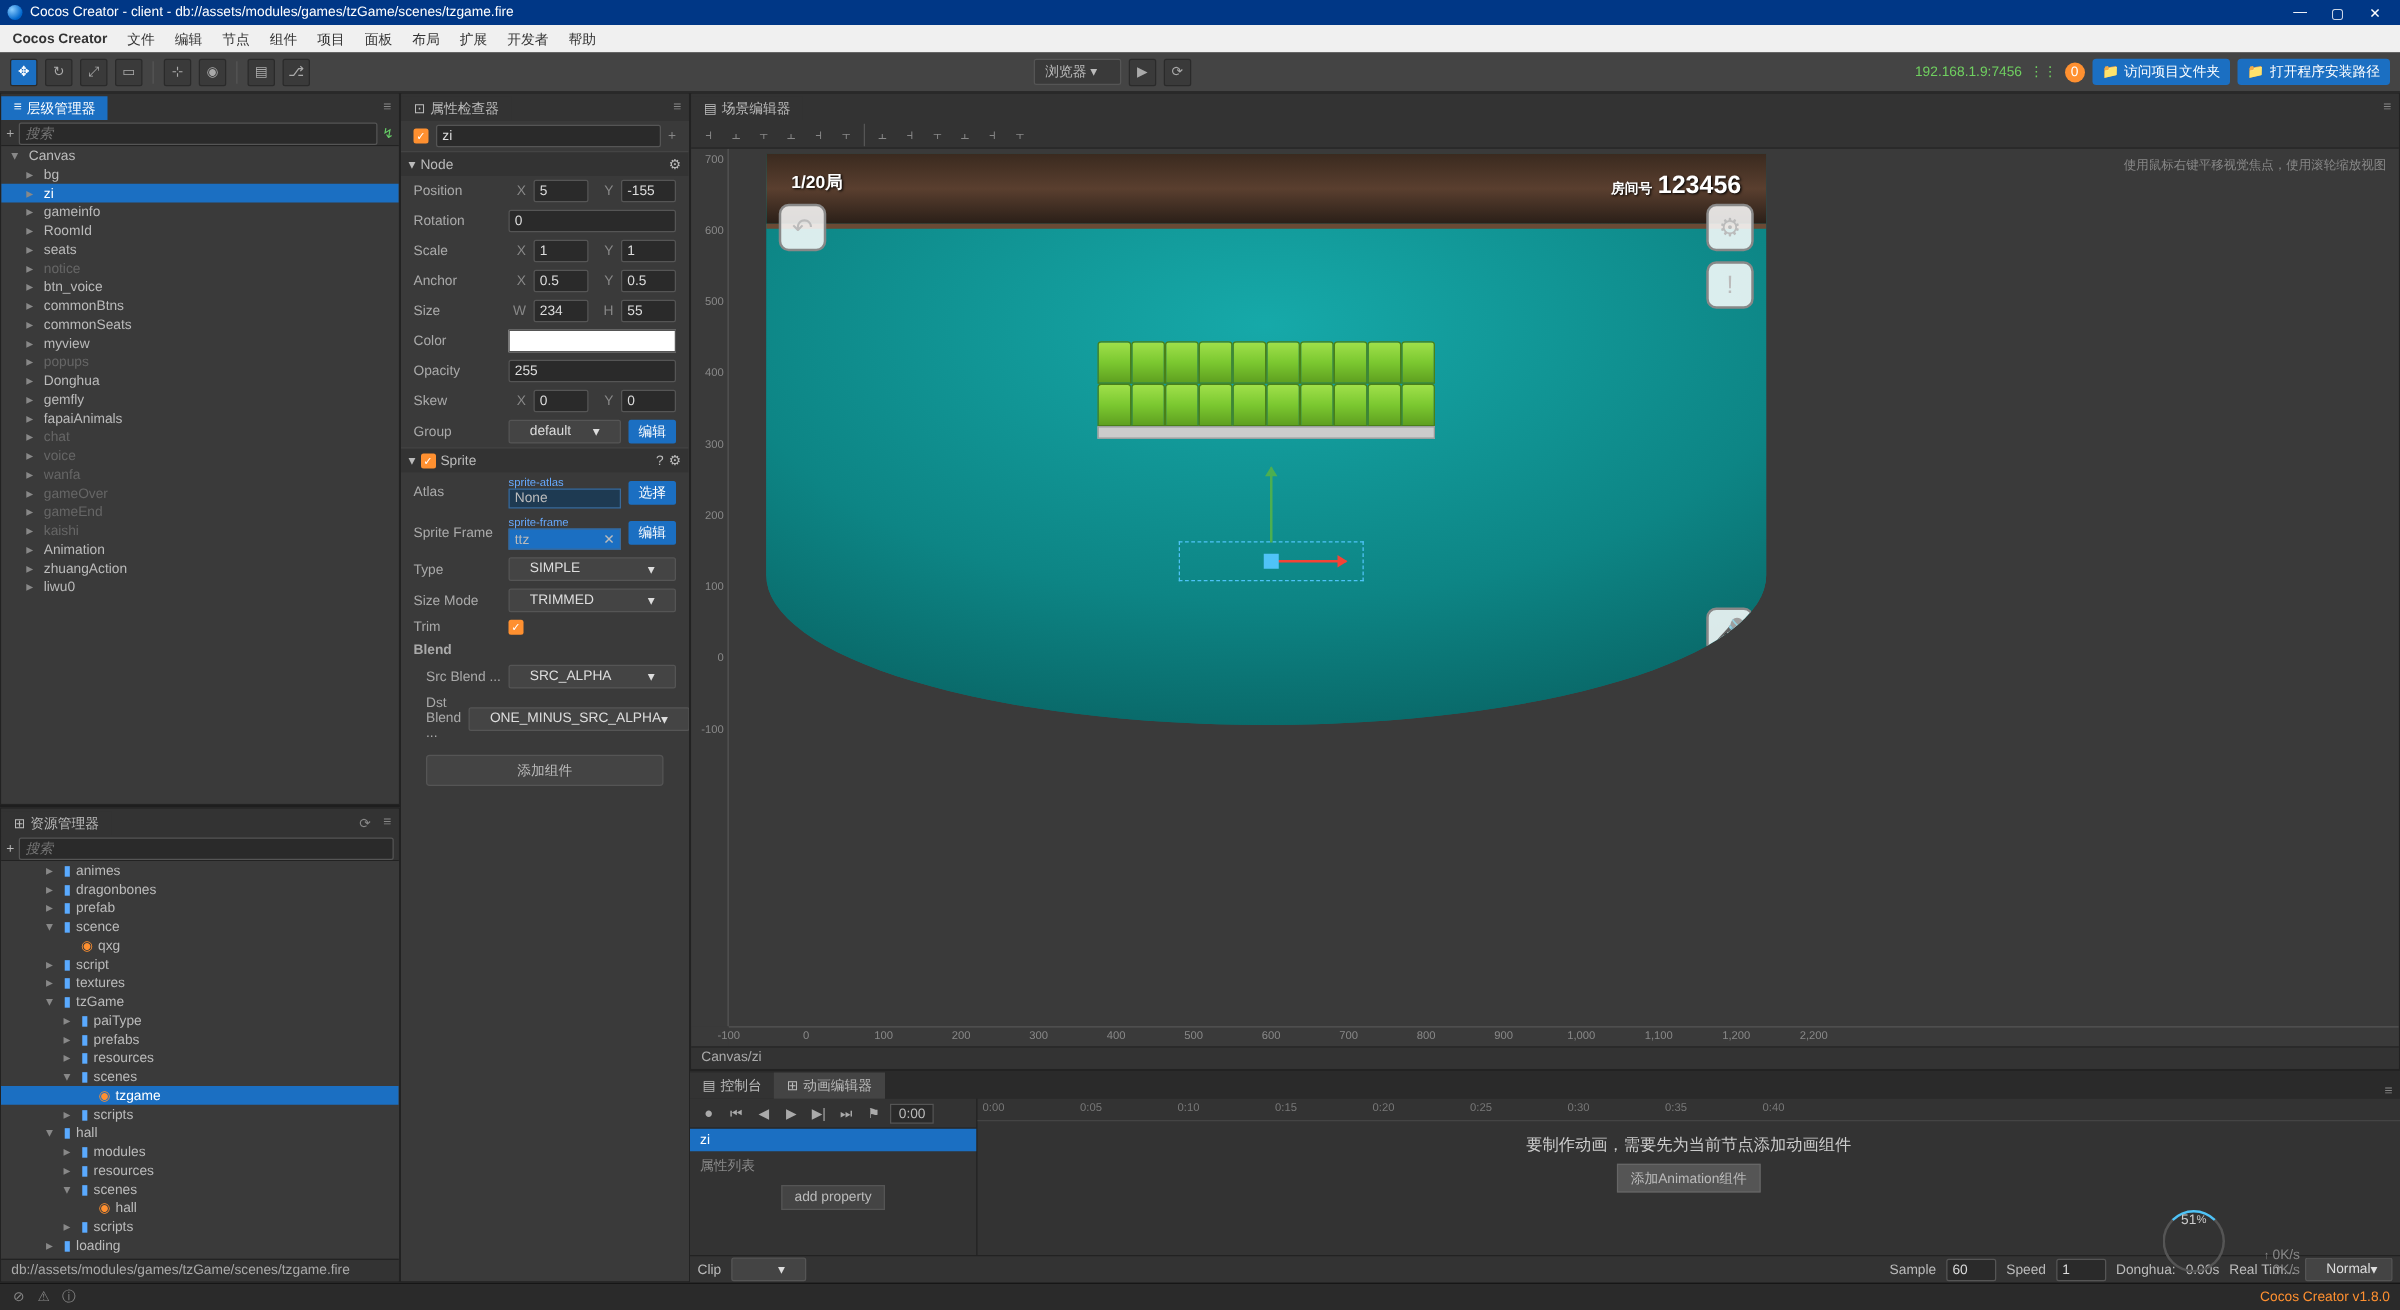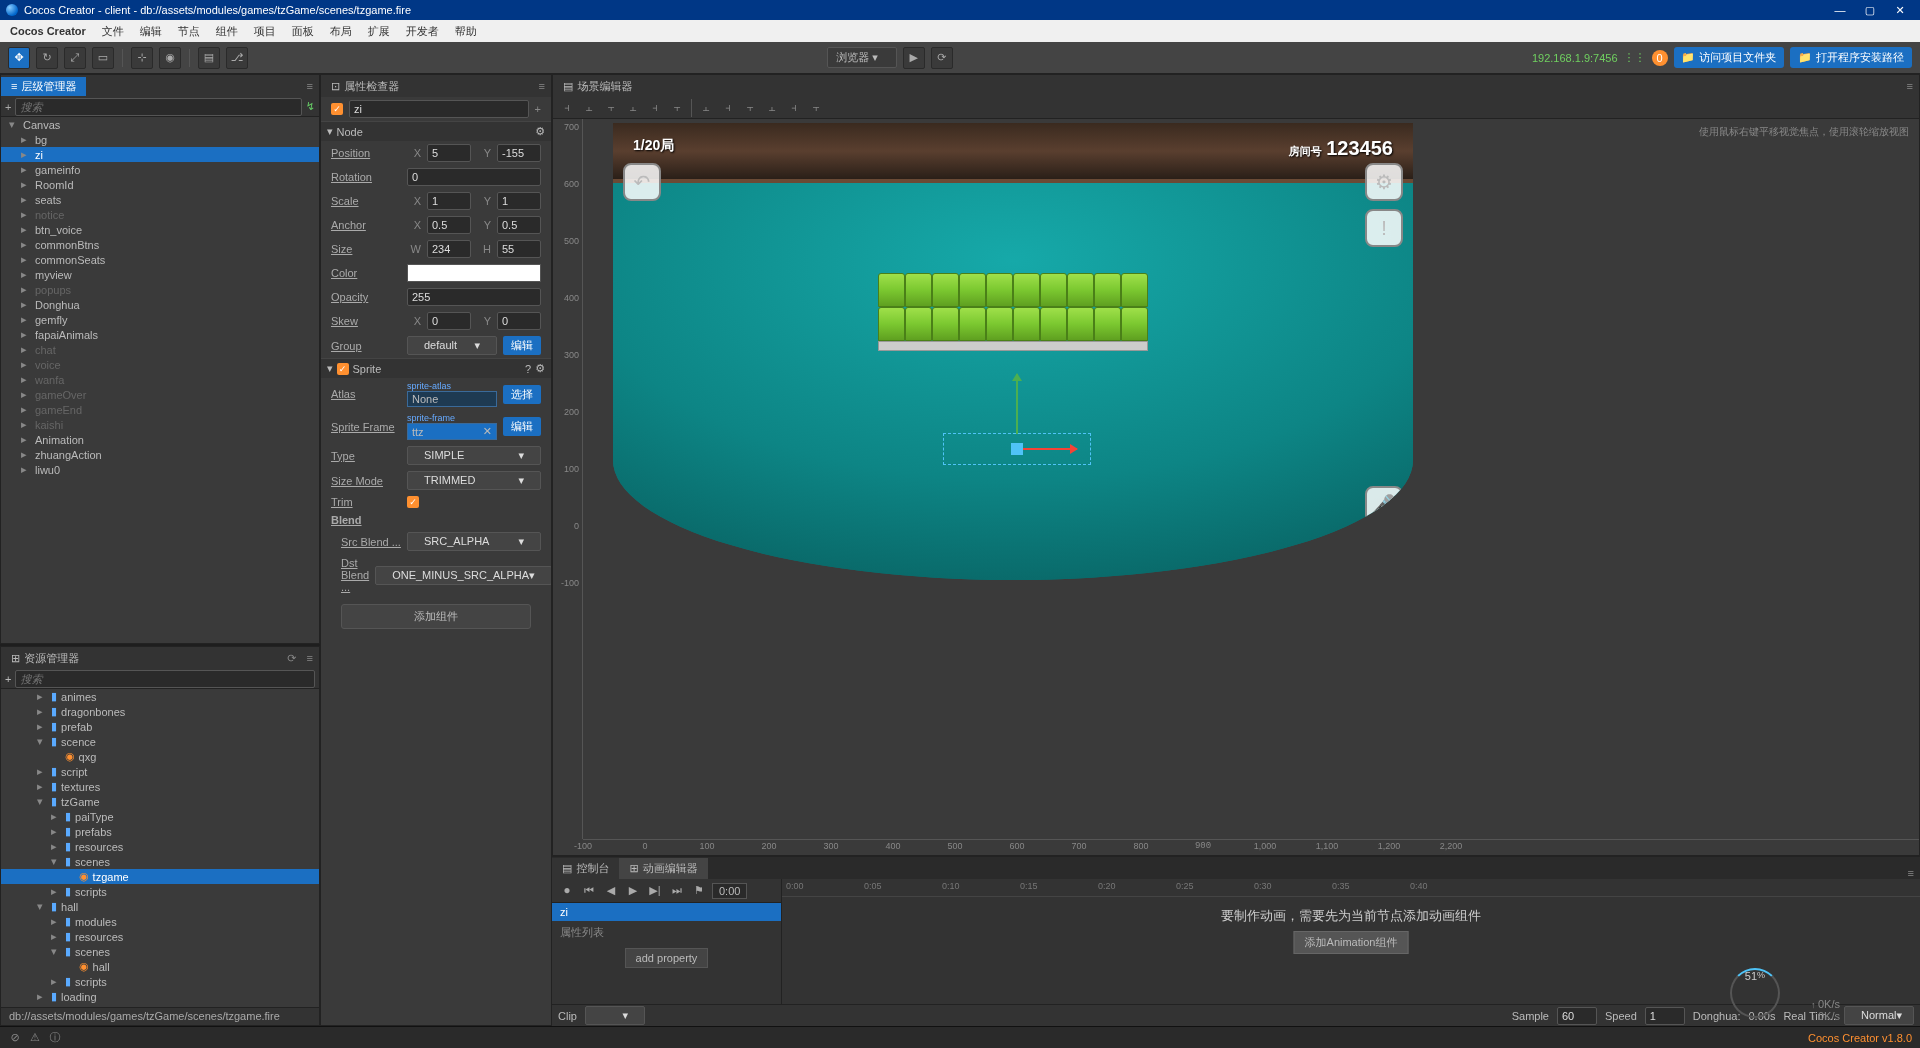--- a/index.html
+++ b/index.html
@@ -25,21 +25,21 @@
 .panel-tab { height: 22px; background: #333; display: flex; align-items: center; }
 .panel-tab-label { background: #1b6fc2; color: #fff; padding: 2px 10px; display: flex; align-items: center; gap: 4px; }
 .panel-toolbar { height: 20px; background: #333; border-bottom: 1px solid #222; display: flex; align-items: center; padding: 0 4px; gap: 4px;}
 .panel-content { flex: 1; overflow: auto; background: #3a3a3a; }
 .tree-item { padding: 1px 4px 1px 8px; display: flex; align-items: center; gap: 4px; color: #bbb; cursor: default; }
 .tree-item.sel { background: #1b6fc2; color: #fff; }
 .tree-item.dim { color: #666; }
 .tree-arrow { width: 10px; color: #888; }
 .insp-header { background: #333; padding: 3px 6px; display: flex; align-items: center; gap: 4px; border-top: 1px solid #444; }
 .insp-row { display: flex; align-items: center; padding: 3px 10px; gap: 6px; }
-.insp-label { width: 70px; color: #aaa; text-decoration: underline; }
+.insp-label { width: 70px; color: #aaa; }
 .insp-sublabel { color: #888; width: 14px; text-align: right; }
 .insp-input { background: #2a2a2a; border: 1px solid #555; color: #ddd; padding: 2px 4px; flex: 1; border-radius: 2px; width: 40px;}
 .insp-color { background: #fff; height: 18px; flex: 1; border: 1px solid #555; }
 .insp-select { background: #444; border: 1px solid #555; color: #ddd; padding: 2px 16px; flex: 1; border-radius: 2px; display: flex; justify-content: space-between;}
 .insp-btn { background: #1b6fc2; color: #fff; padding: 2px 8px; border-radius: 2px; }
 .insp-ref { background: #1e3a52; border: 1px solid #3a6a9a; padding: 1px 4px; flex: 1; display: flex; align-items: center; gap: 4px; }
 .insp-addcomp { background: #444; border: 1px solid #555; margin: 8px 20px; text-align: center; padding: 4px; border-radius: 3px; }
 .viewport-col { flex: 1; display: flex; flex-direction: column; min-width: 0; }
 .scene-toolbar { height: 22px; background: #333; display: flex; align-items: center; padding: 0 4px; gap: 2px; border-bottom: 1px solid #222;}
 .scene-tb-btn { width: 20px; height: 18px; display: flex; align-items: center; justify-content: center; color: #888; }
@@ -395,21 +395,21 @@
             <div class="ruler-h-tick" style="left: 0px;">-100</div>
             <div class="ruler-h-tick" style="left: 62px;">0</div>
             <div class="ruler-h-tick" style="left: 124px;">100</div>
             <div class="ruler-h-tick" style="left: 186px;">200</div>
             <div class="ruler-h-tick" style="left: 248px;">300</div>
             <div class="ruler-h-tick" style="left: 310px;">400</div>
             <div class="ruler-h-tick" style="left: 372px;">500</div>
             <div class="ruler-h-tick" style="left: 434px;">600</div>
             <div class="ruler-h-tick" style="left: 496px;">700</div>
             <div class="ruler-h-tick" style="left: 558px;">800</div>
-            <div class="ruler-h-tick" style="left: 620px; font-family: Liberation Mono, monospace;">900</div>
+            <div class="ruler-h-tick" style="left: 620px;">900</div>
             <div class="ruler-h-tick" style="left: 682px;">1,000</div>
             <div class="ruler-h-tick" style="left: 744px;">1,100</div>
             <div class="ruler-h-tick" style="left: 806px;">1,200</div>
             <div class="ruler-h-tick" style="left: 868px;">2,200</div>
           </div>
         <div class="canvas-view">
           <div class="canvas-table"></div>
           <div class="canvas-board"></div>
           <span class="canvas-text">1/20局</span>
           <span class="canvas-room"><span>房间号</span> <span style="font-size:20px">123456</span></span>
@@ -445,20 +445,21 @@
               </div>
             <div class="tile-base"></div>
           </div>
           <div class="gizmo-sel" style="left:330px;top:310px;width:148px;height:32px">
             <div class="gizmo-arrow-y"></div>
             <div class="gizmo-arrow-x"></div>
             <div class="gizmo-handle"></div>
           </div>
         </div>
       </div>
+      <div class="path-bar">Canvas/zi</div>
     </div>
 
     <div class="timeline-panel">
       <div class="tl-tabs">
         <div class="tl-tab">▤ <span>控制台</span></div>
         <div class="tl-tab active">⊞ <span>动画编辑器</span></div>
         <div style="flex:1"></div>
           <span style="padding:0 6px;color:#888">≡</span>
       </div>
       <div style="display:flex;flex:1">

